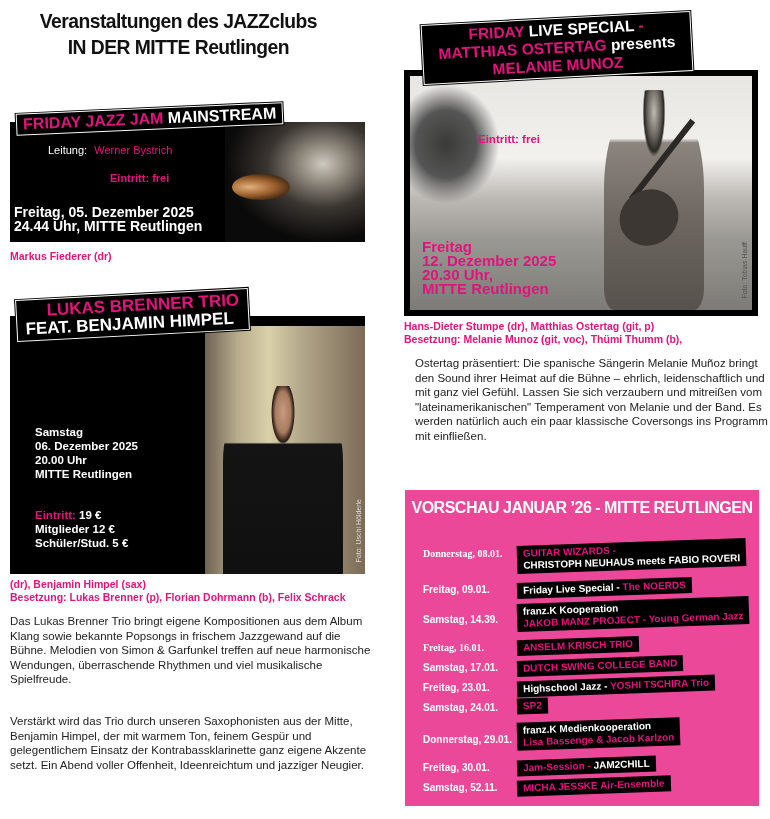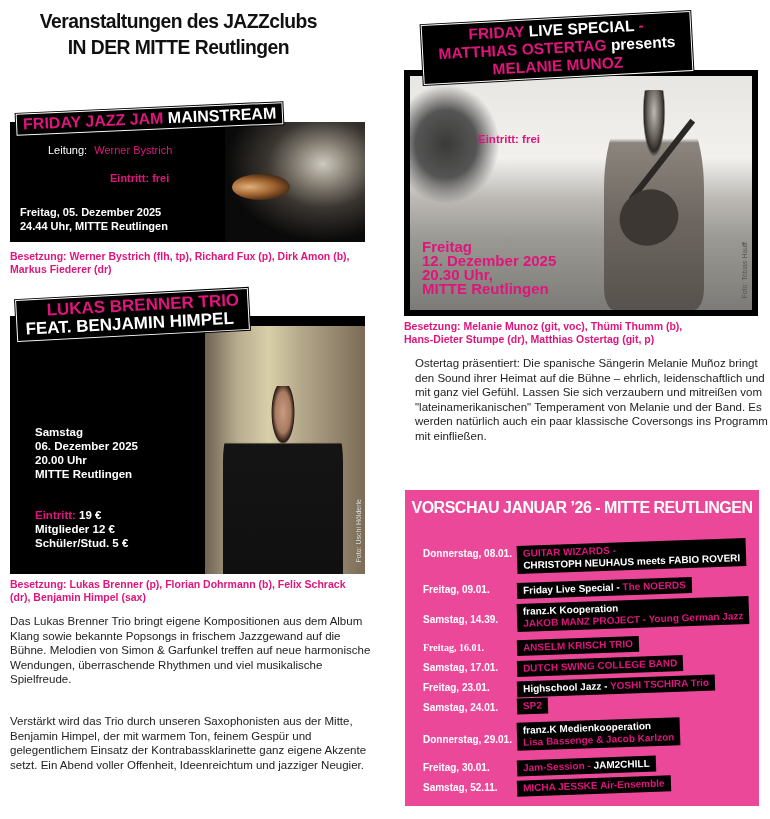--- a/index.html
+++ b/index.html
@@ -20,21 +20,21 @@
   
   #ev1 { left: 10px; top: 122px; width: 355px; height: 120px; overflow: hidden; }
   #ev1-photo { position: absolute; right: 0; top: 0; width: 140px; height: 120px;
     background: radial-gradient(ellipse at 70% 35%, #cfcac0 0, #8b857a 18%, #3a3530 40%, #0a0a0a 70%); }
   #ev1-trumpet { position: absolute; right: 75px; top: 52px; width: 58px; height: 26px; border-radius: 50%;
     background: radial-gradient(ellipse at 30% 50%, #e2b07c 0, #9a5f2c 45%, #3a2210 80%, transparent 82%); }
   #ev1-tag { left: 16px; top: 108px; padding: 1px 6px; font-size: 16px; transform: rotate(-2.5deg); }
   .ev1-lead { position: absolute; left: 48px; top: 144px; font-weight: normal; font-size: 11px; color: #fff; }
   .ev1-lead span.pink { margin-left: 4px; }
   .ev1-entry { position: absolute; left: 110px; top: 172px; font-weight: bold; font-size: 11px; }
-  .ev1-date { position: absolute; left: 20px; top: 205px; font-weight: bold; font-size: 11px; color: #fff; line-height: 14px; }
+  .ev1-date { position: absolute; left: 14px; top: 205px; font-weight: bold; font-size: 14px; color: #fff; line-height: 14px; }
   .lineup { position: absolute; font-weight: bold; font-size: 10.5px; line-height: 13px; color: #e0147d; }
   #ev1-lineup { left: 10px; top: 250px; width: 360px; }
 
   
   #ev2 { left: 10px; top: 316px; width: 355px; height: 258px; overflow: hidden; }
   #ev2-photo { position: absolute; right: 0; top: 10px; width: 160px; height: 248px;
     background: linear-gradient(90deg, #6e6253 0%, #b7ab8d 20%, #d9cfa8 40%, #b4a88b 60%, #7b6b57 100%); }
   #ev2-person { position: absolute; right: 22px; top: 70px; width: 120px; height: 188px;
     background: radial-gradient(ellipse at 50% 14%, #c89c80 0, #a87a60 9%, #2a1c16 13%, transparent 14%),
                 linear-gradient(180deg, transparent 30%, #141414 31%, #101010 100%); border-radius: 40% 40% 0 0; }
@@ -96,21 +96,20 @@
 <div class="ev1-lead">
   <span>Leitung:</span>
   <span class="pink">Werner Bystrich</span>
 </div>
 <div class="ev1-entry pink">Eintritt: frei</div>
 <div class="ev1-date">
   <div>Freitag, 05. Dezember 2025</div>
   <div>24.44 Uhr, MITTE Reutlingen</div>
 </div>
 <div id="ev1-lineup" class="lineup">
-  <div>Besetzung: Werner Bystrich (flh, tp), Richard Fux (p), Dirk Amon (b),</div>
   <div>Markus Fiederer (dr)</div>
 </div>
 
 <div id="ev2" class="card">
   <div id="ev2-photo"></div>
   <div id="ev2-person"></div>
   <div id="ev2-credit">Foto: Uschi Hölderle</div>
 </div>
 <div id="ev2-tag" class="tag">
   <div class="pink" style="padding-left:22px;">LUKAS BRENNER TRIO</div>
@@ -121,22 +120,22 @@
   <div>06. Dezember 2025</div>
   <div>20.00 Uhr</div>
   <div>MITTE Reutlingen</div>
 </div>
 <div class="ev2-price">
   <div><span class="pink">Eintritt:</span> <span>19 €</span></div>
   <div>Mitglieder 12 €</div>
   <div>Schüler/Stud. 5 €</div>
 </div>
 <div id="ev2-lineup" class="lineup">
+  <div>(dr), Benjamin Himpel (sax)</div>
   <div>Besetzung:  Lukas Brenner (p), Florian Dohrmann (b), Felix Schrack</div>
-  <div>(dr), Benjamin Himpel (sax)</div>
 </div>
 <div id="ev2-text1" class="body-text">Das Lukas Brenner Trio bringt eigene Kompositionen aus dem Album Klang sowie bekannte Popsongs in frischem Jazzgewand auf die Bühne. Melodien von Simon &amp; Garfunkel treffen auf neue harmonische Wendungen, überraschende Rhythmen und viel musikalische Spielfreude.</div>
 <div id="ev2-text2" class="body-text">Verstärkt wird das Trio durch unseren Saxophonisten aus der Mitte, Benjamin Himpel, der mit warmem Ton, feinem Gespür und gelegentlichem Einsatz der Kontrabassklarinette ganz eigene Akzente setzt. Ein Abend voller Offenheit, Ideenreichtum und jazziger Neugier.</div>
 
 <div id="ev3" class="card">
   <div id="ev3-photo"></div>
   <div id="ev3-trees"></div>
   <div id="ev3-woman"></div>
   <div id="ev3-neck"></div>
   <div id="ev3-guitar"></div>
@@ -155,30 +154,30 @@
   <div class="pink">MELANIE MUNOZ</div>
 </div>
 <div class="ev3-entry pink">Eintritt: frei</div>
 <div class="ev3-date">
   <div>Freitag</div>
   <div>12. Dezember 2025</div>
   <div>20.30 Uhr,</div>
   <div>MITTE Reutlingen</div>
 </div>
 <div id="ev3-lineup" class="lineup">
+  <div>Hans-Dieter Stumpe (dr), Matthias Ostertag (git, p)</div>
   <div>Besetzung: Melanie Munoz (git, voc), Thümi Thumm (b),</div>
-  <div>Hans-Dieter Stumpe (dr), Matthias Ostertag (git, p)</div>
 </div>
 <div id="ev3-text" class="body-text">Ostertag präsentiert: Die spanische Sängerin Melanie Muñoz bringt den Sound ihrer Heimat auf die Bühne – ehrlich, leidenschaftlich und mit ganz viel Gefühl. Lassen Sie sich verzaubern und mitreißen vom "lateinamerikanischen" Temperament von Melanie und der Band. Es werden natürlich auch ein paar klassische Coversongs ins Programm mit einfließen.</div>
 
 <div id="preview">
   <div id="preview-title">VORSCHAU JANUAR ’26 - MITTE REUTLINGEN</div>
 
   <div class="pv-row" style="top:52px;">
-    <div class="pv-date" style="top:6px;">Donnerstag, 08.01.</div>
+    <div class="pv-date" style="top:6px;font-family:Liberation Serif, serif;">Donnerstag, 08.01.</div>
     <div class="pv-box" style="top:0;">
       <div class="pink">GUITAR WIZARDS -</div>
       <div class="white">CHRISTOPH NEUHAUS meets FABIO ROVERI</div>
     </div>
   </div>
 
   <div class="pv-row" style="top:90px;">
     <div class="pv-date" style="top:4px;">Freitag, 09.01.</div>
     <div class="pv-box" style="top:0;">
       <span class="white">Friday Live Special -</span><span class="pink"> The NOERDS</span>

